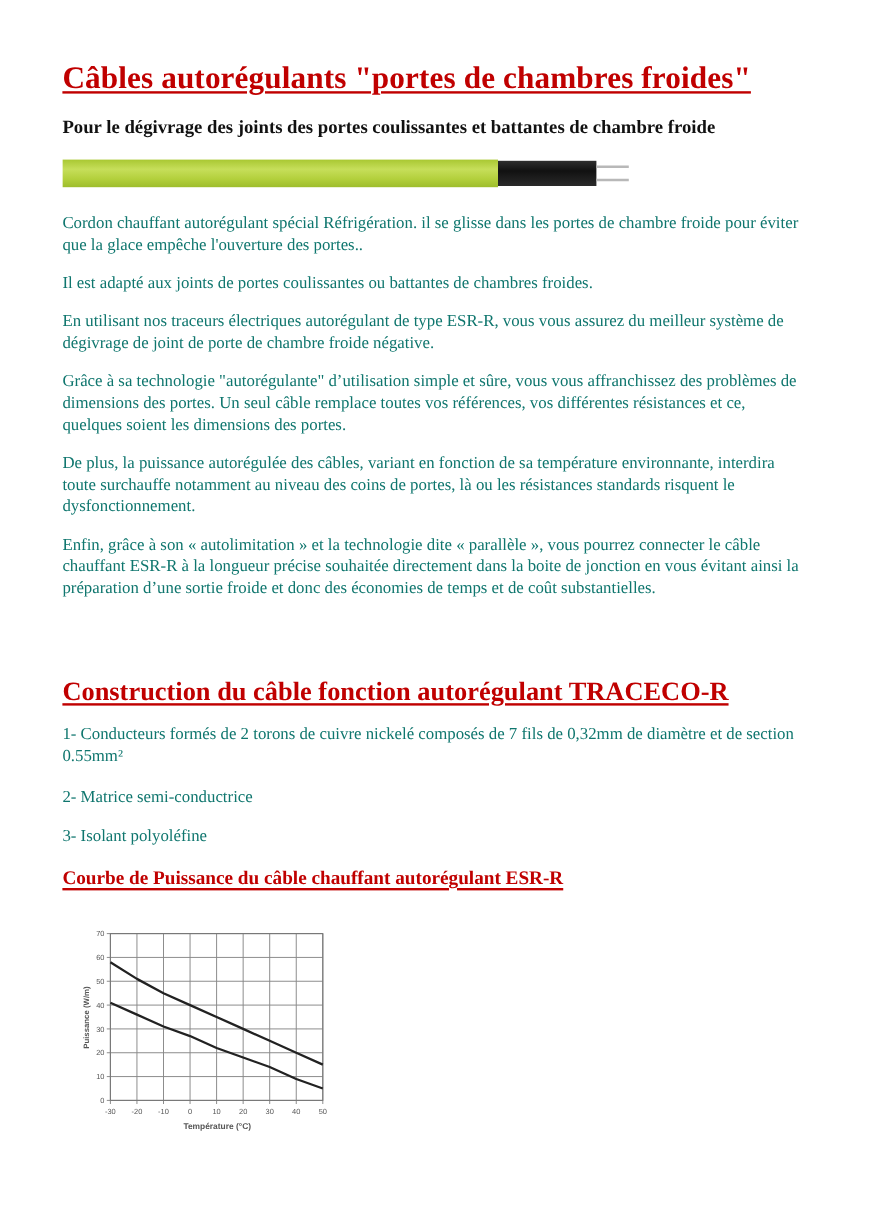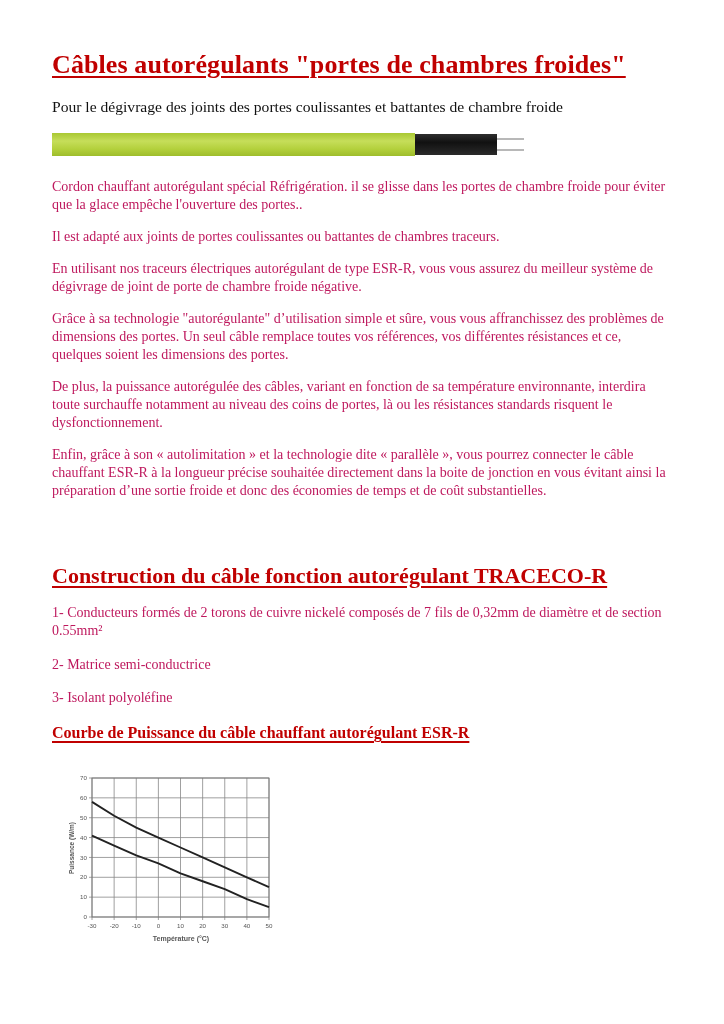--- a/index.html
+++ b/index.html
@@ -1,20 +1,20 @@
 <!DOCTYPE html>
 <html><head>
   <meta charset="utf-8">
   <style>
     html, body { margin: 0; padding: 0; background: #ffffff; }
     body { width: 724px; height: 1024px; position: relative; overflow: hidden; font-family: "Liberation Serif", "DejaVu Serif", serif; color: #1a1a1a; }
     .h1 { position: absolute; left: 52px; margin: 0; font-family: "Liberation Serif", serif; font-weight: bold; color: #c00000; text-decoration: underline; text-decoration-thickness: 2px; text-underline-offset: 3px; white-space: nowrap; }
     #title { top: 50px; font-size: 26px; letter-spacing: 0.1px; }
-    #subtitle { position: absolute; left: 52px; top: 98px; margin: 0; font-weight: normal; font-size: 15.6px; color: #111; white-space: nowrap; text-align: center; }
-    .p { position: absolute; left: 52px; width: 620px; margin: 0; font-size: 14px; line-height: 18px; color: #be185d; }
+    #subtitle { position: absolute; left: 52px; top: 98px; margin: 0; font-weight: bold; font-size: 15.6px; color: #111; white-space: nowrap; text-align: center; }
+    .p { position: absolute; left: 52px; width: 620px; margin: 0; font-size: 14px; line-height: 18px; color: #0f766e; }
     #cable { position: absolute; left: 52px; top: 132px; width: 480px; height: 26px; }
     #h-construction { top: 563px; font-size: 22px; }
     #h-courbe { top: 724px; font-size: 16px; }
     #chart { position: absolute; left: 60px; top: 768px; }
     #chart text { font-family: "Liberation Sans", sans-serif; fill: #555; }
   </style>
 </head>
 <body>
 
 <h1 id="title" class="h1">Câbles autorégulants "portes de chambres froides"</h1>
@@ -34,21 +34,21 @@
       <stop offset="1" stop-color="#2a2a2a"></stop>
     </linearGradient>
   </defs>
   <rect x="0" y="1" width="363" height="23" fill="url(#g-sheath)"></rect>
   <rect x="363" y="2" width="82" height="21" fill="url(#g-jacket)"></rect>
   <line x1="445" y1="7" x2="472" y2="7" stroke="#b8b8b8" stroke-width="2"></line>
   <line x1="445" y1="18" x2="472" y2="18" stroke="#b8b8b8" stroke-width="2"></line>
 </svg>
 
 <p class="p" style="top:178px">Cordon chauffant autorégulant spécial Réfrigération. il se glisse dans les portes de chambre froide pour éviter que la glace empêche l'ouverture des portes..</p>
-<p class="p" style="top:228px">Il est adapté aux joints de portes coulissantes ou battantes de chambres traceurs.</p>
+<p class="p" style="top:228px">Il est adapté aux joints de portes coulissantes ou battantes de chambres froides.</p>
 <p class="p" style="top:260px">En utilisant nos traceurs électriques autorégulant de type ESR-R, vous vous assurez du meilleur système de dégivrage de joint de porte de chambre froide négative.</p>
 <p class="p" style="top:310px">Grâce à sa technologie "autorégulante" d’utilisation simple et sûre, vous vous affranchissez des problèmes de dimensions des portes. Un seul câble remplace toutes vos références, vos différentes résistances et ce, quelques soient les dimensions des portes.</p>
 <p class="p" style="top:378px">De plus, la puissance autorégulée des câbles, variant en fonction de sa température environnante, interdira toute surchauffe notamment au niveau des coins de portes, là ou les résistances standards risquent le dysfonctionnement.</p>
 <p class="p" style="top:446px">Enfin, grâce à son « autolimitation » et la technologie dite « parallèle », vous pourrez connecter le câble chauffant ESR-R à la longueur précise souhaitée directement dans la boite de jonction en vous évitant ainsi la préparation d’une sortie froide et donc des économies de temps et de coût substantielles.</p>
 
 <h2 id="h-construction" class="h1">Construction du câble fonction autorégulant TRACECO-R</h2>
 <p class="p" style="top:604px">1- Conducteurs formés de 2 torons de cuivre nickelé composés de 7 fils de 0,32mm de diamètre et de section 0.55mm²</p>
 <p class="p" style="top:656px">2- Matrice semi-conductrice</p>
 <p class="p" style="top:689px">3- Isolant polyoléfine</p>
 

